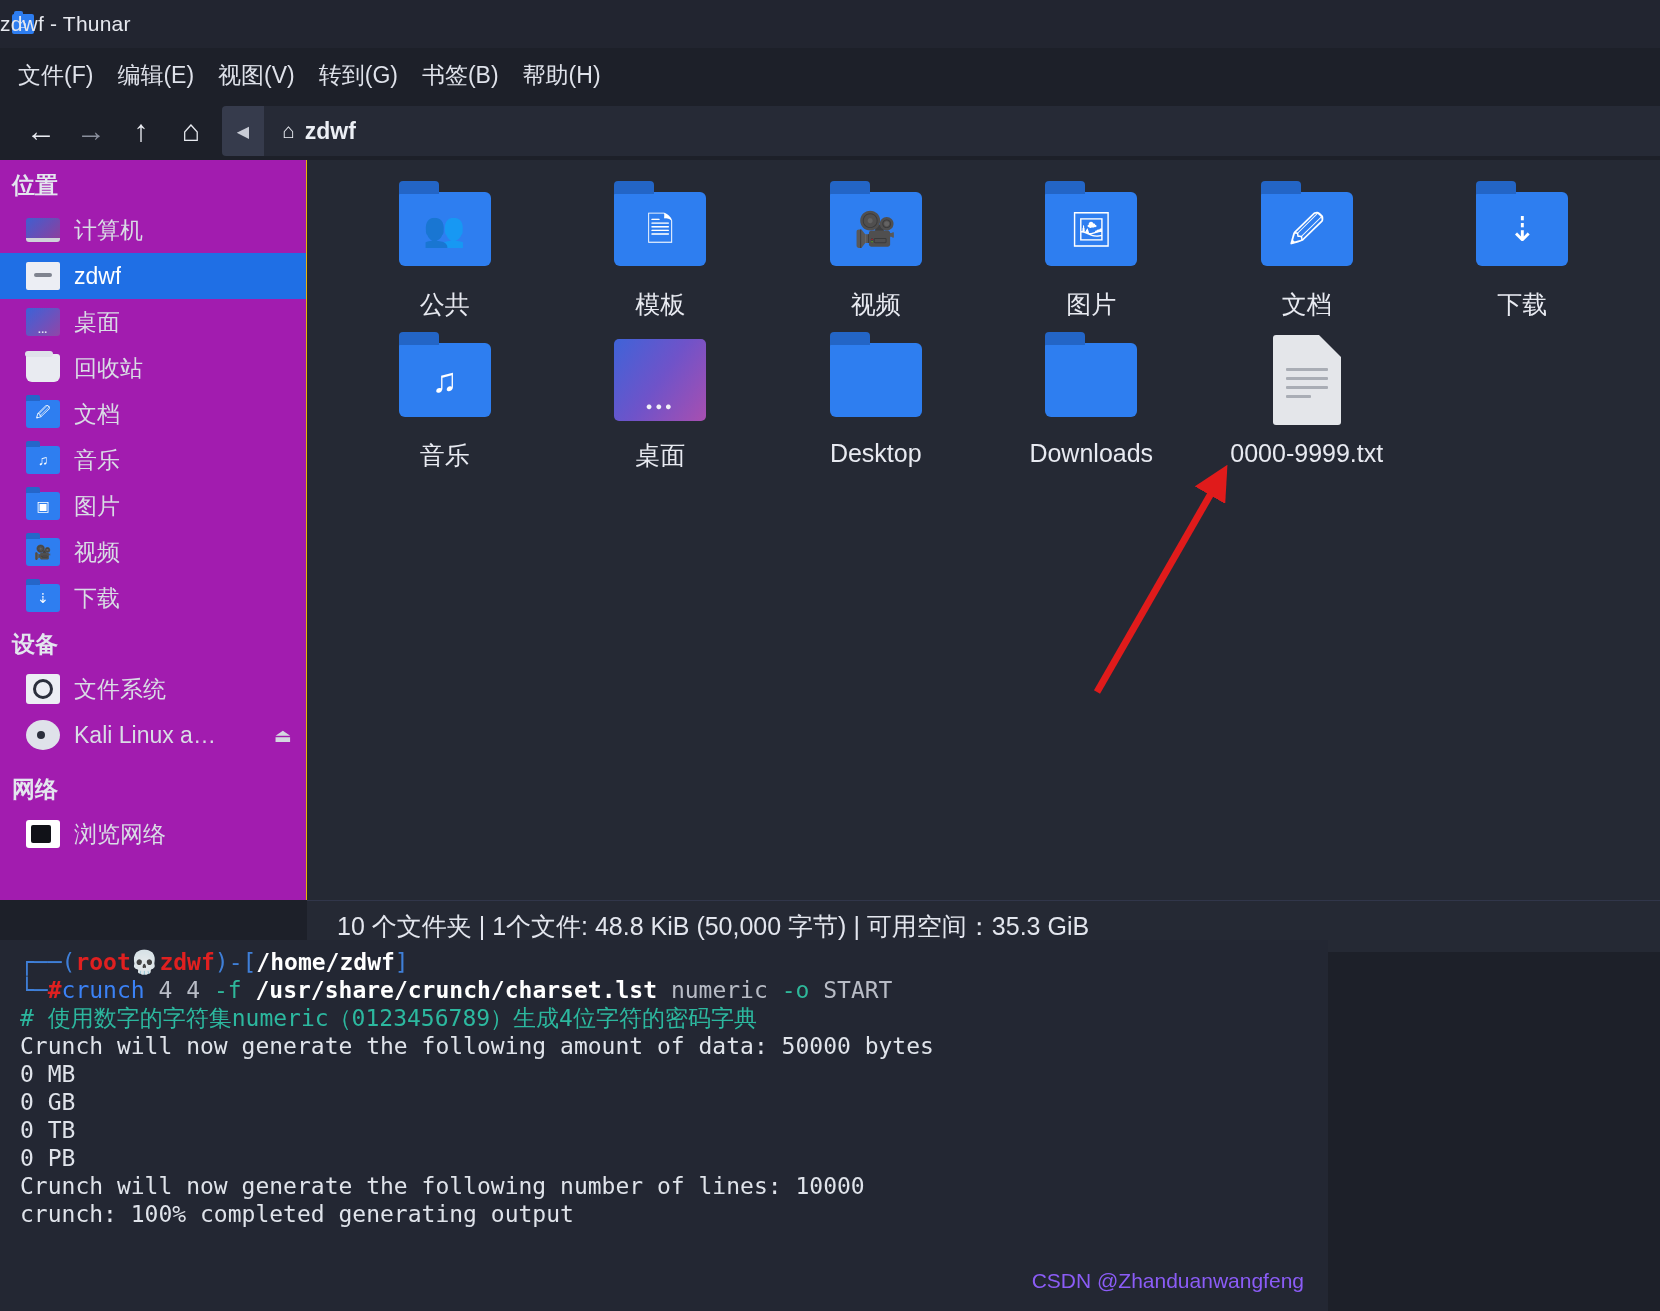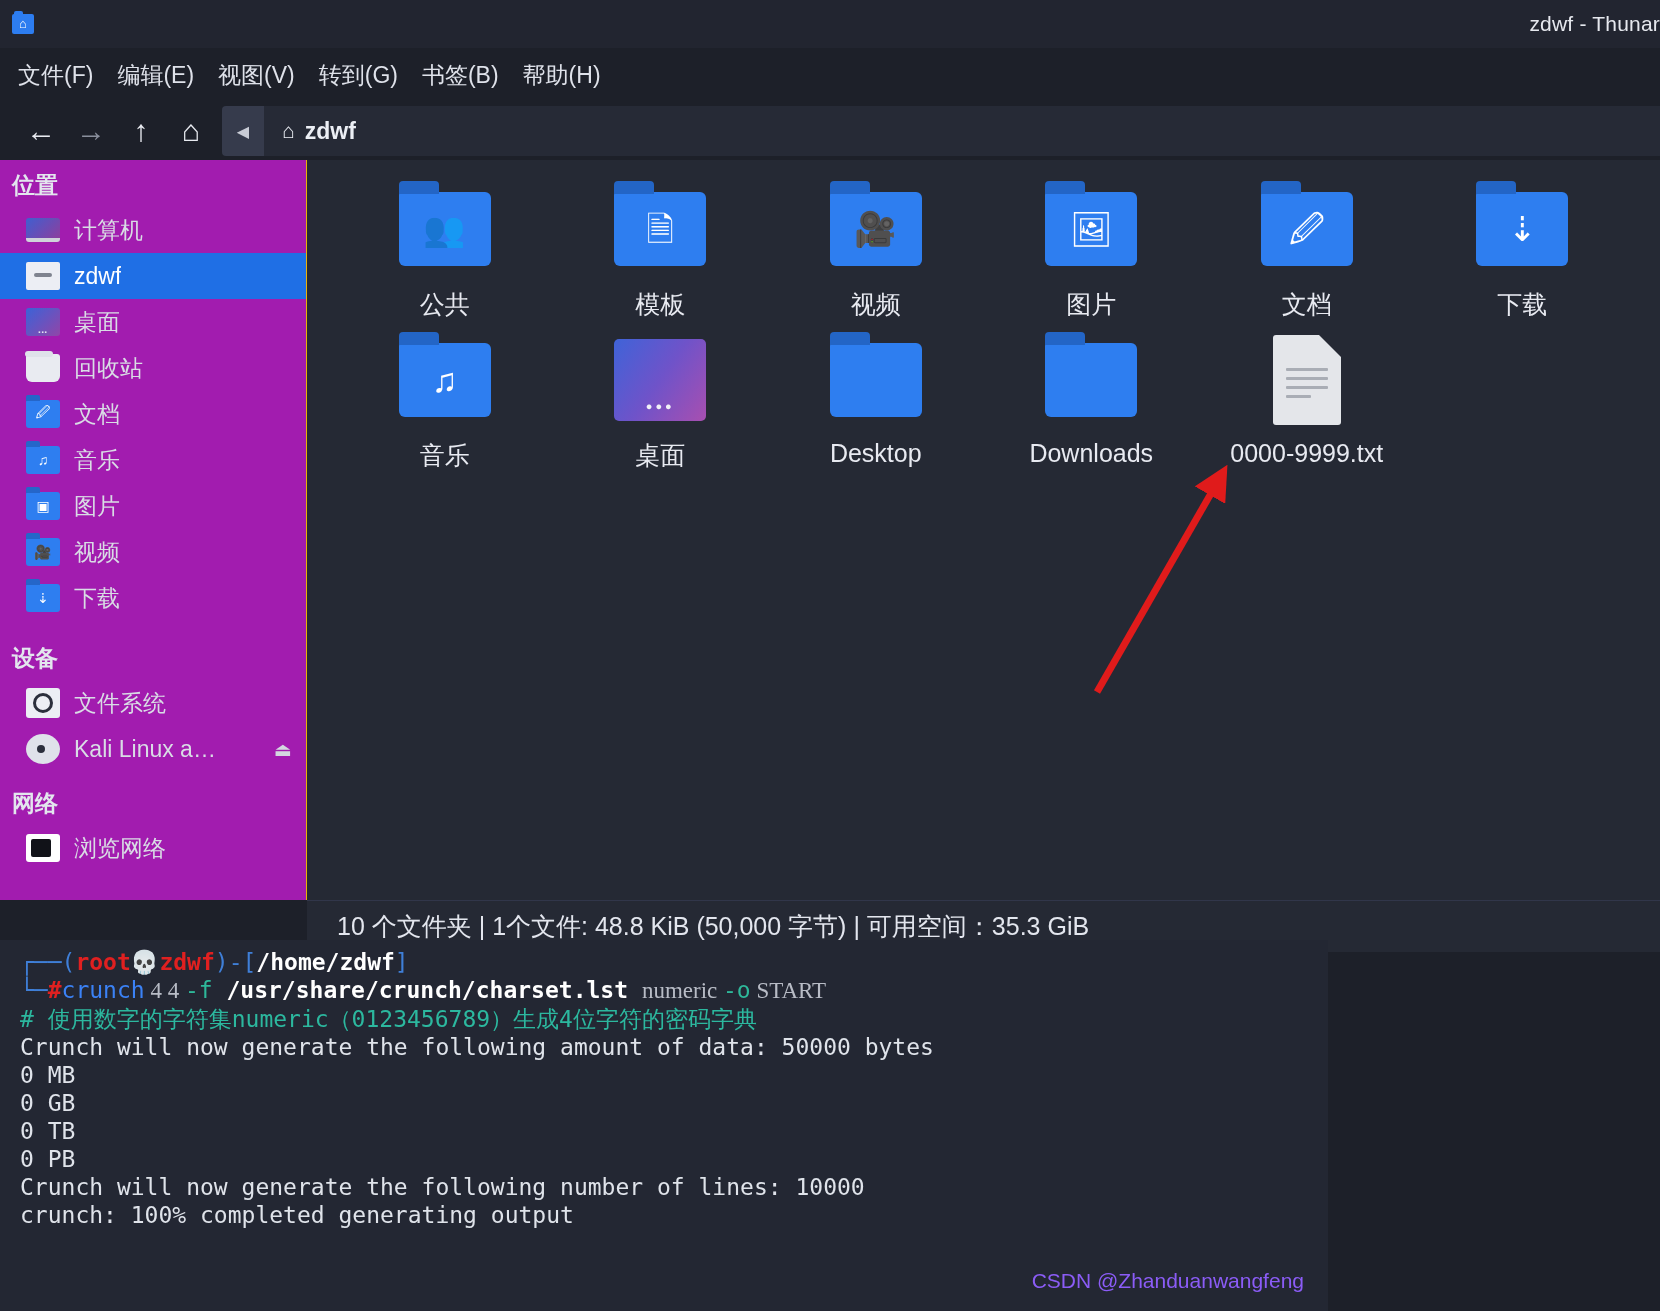--- a/index.html
+++ b/index.html
@@ -24,21 +24,21 @@
   }
   .titlebar .win-icon::before {
     content: ""; position: absolute; left: 2px; top: -3px;
     width: 9px; height: 4px; background: #2d7df0; border-radius: 2px 2px 0 0;
   }
   .titlebar .win-icon::after {
     content: "⌂"; position: absolute; left: 0; right: 0; top: 0px;
     text-align: center; font-size: 13px; color: #fff; line-height: 20px;
   }
   .titlebar .title {
-    position: absolute; left: 0; right: 0; text-align: right;
+    position: absolute; left: 0; right: 8px; text-align: left;
     color: #e6e8ee; font-size: 21px; letter-spacing: .2px;
   }
 
   
   .menubar {
     height: 54px; background: #1d2029;
     display: flex; align-items: center; padding-left: 14px; gap: 16px;
   }
   .menuitem {
     color: #dfe2ea; font-size: 23px; padding: 3px 4px; cursor: default;
@@ -171,21 +171,21 @@
     font-family: "DejaVu Sans Mono", "Liberation Mono", monospace;
     font-size: 23px; line-height: 28px; color: #dfe3ea;
     padding: 8px 0 0 16px; overflow:hidden;
   }
   .terminal .ln { white-space: pre; padding-left: 4px; }
   .c-blue { color:#3f7fd8; }
   .c-red { color:#e02020; font-weight:bold; }
   .c-white { color:#ffffff; font-weight:bold; }
   .c-lblue { color:#3b82f6; }
   .c-green { color:#2eb89a; }
-  .c-grey { color:#b8bcc6;font-family:Liberation Serif, serif; }
+  .c-grey { color:#b8bcc6; }
   .c-comment { color:#2cb89f; }
   .watermark {
     position:absolute; right:24px; bottom:16px; color:#8b5cf6; font-size:21px;
     font-family: "Liberation Sans", sans-serif;
   }
 </style>
 </head>
 <body>
 
 <div id="app">
@@ -266,21 +266,21 @@
           </span>
         <span class="lbl">视频</span>
       </div>
       <div class="side-item">
         <span class="ico folder">
             <span class="g">⇣</span>
           </span>
         <span class="lbl">下载</span>
       </div>
 
-      <div class="side-group" style="margin-top:16px;">设备</div>
+      <div class="side-group" style="margin-top:2px;">设备</div>
       <div class="side-item">
         <span class="ico drive"></span>
         <span class="lbl">文件系统</span>
       </div>
       <div class="side-item">
         <span class="ico disc"></span>
         <span class="lbl">Kali Linux a…</span>
         <span class="eject">⏏</span>
       </div>
 

